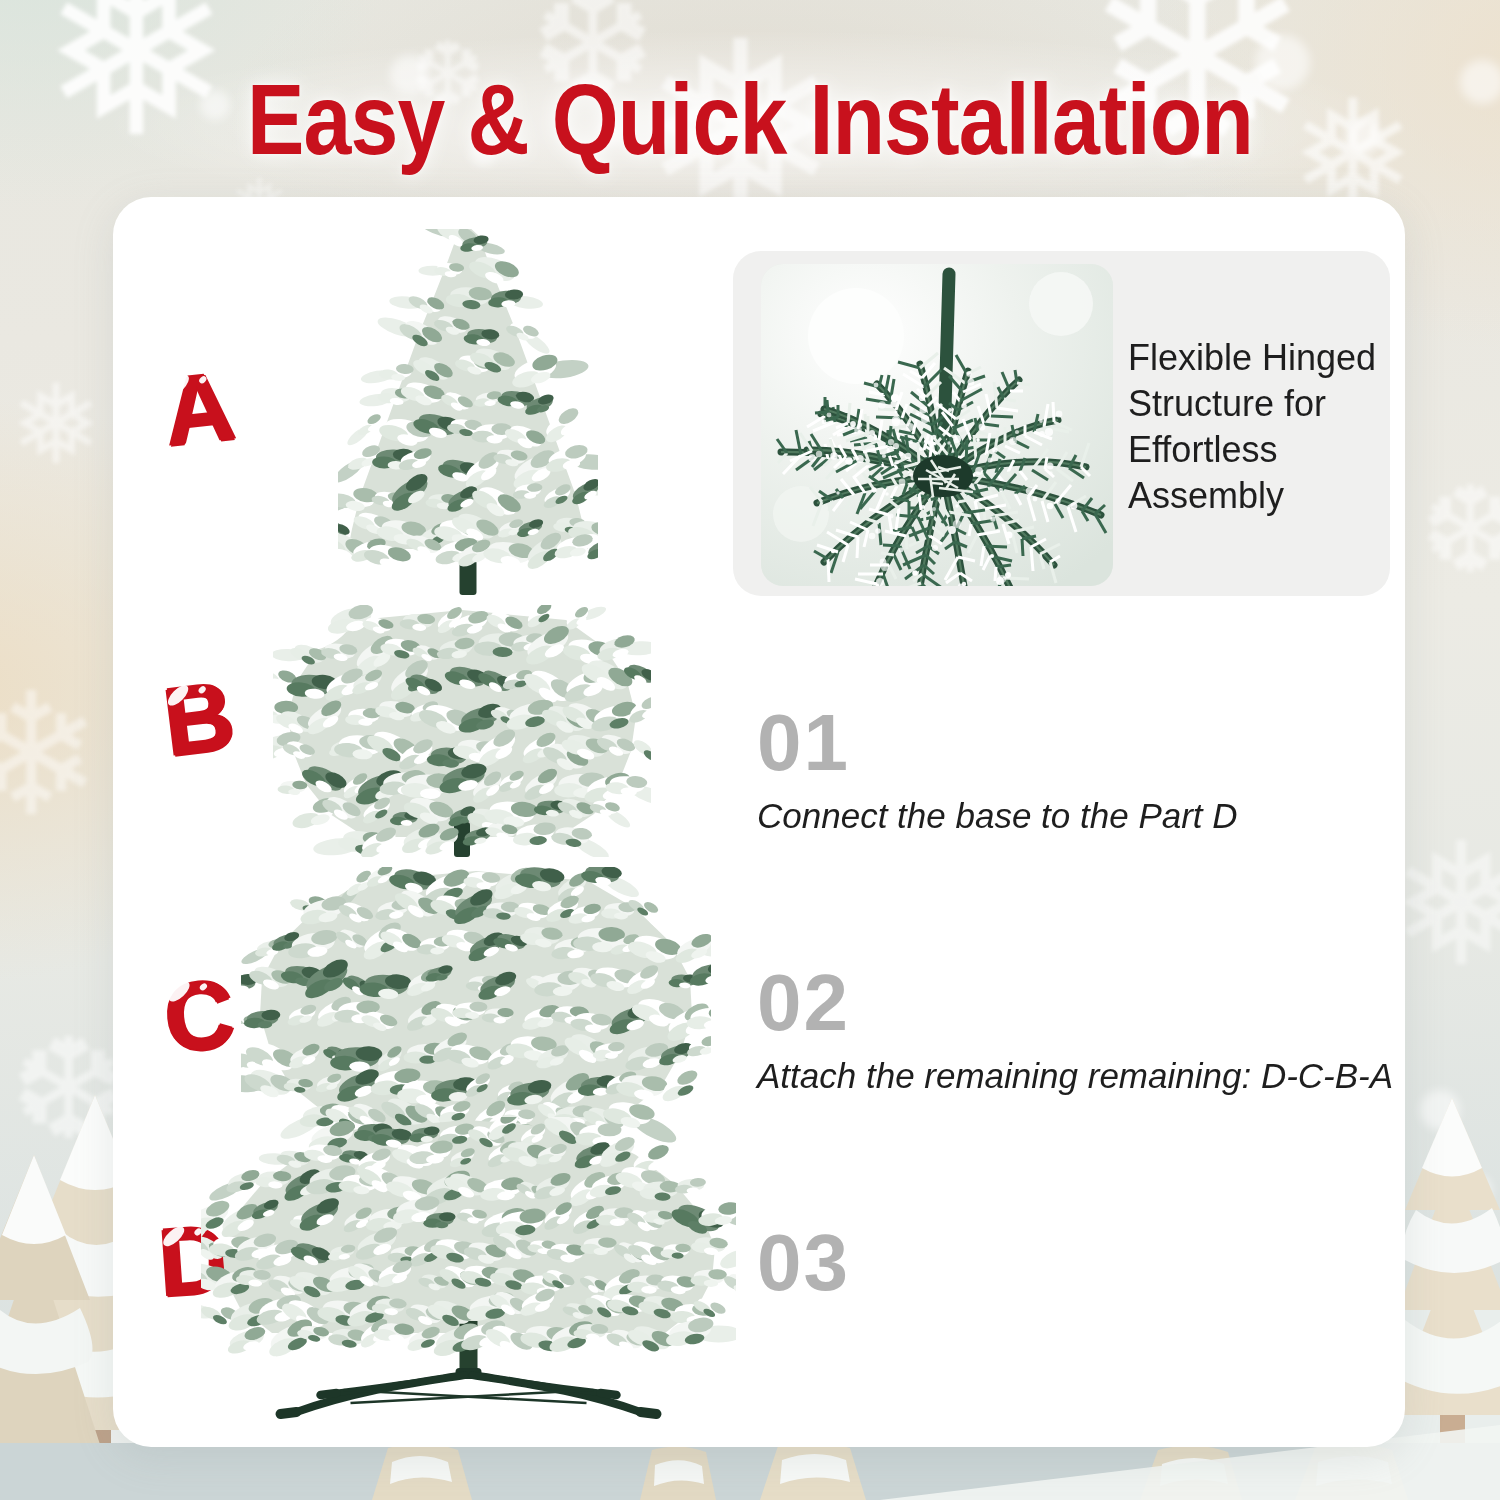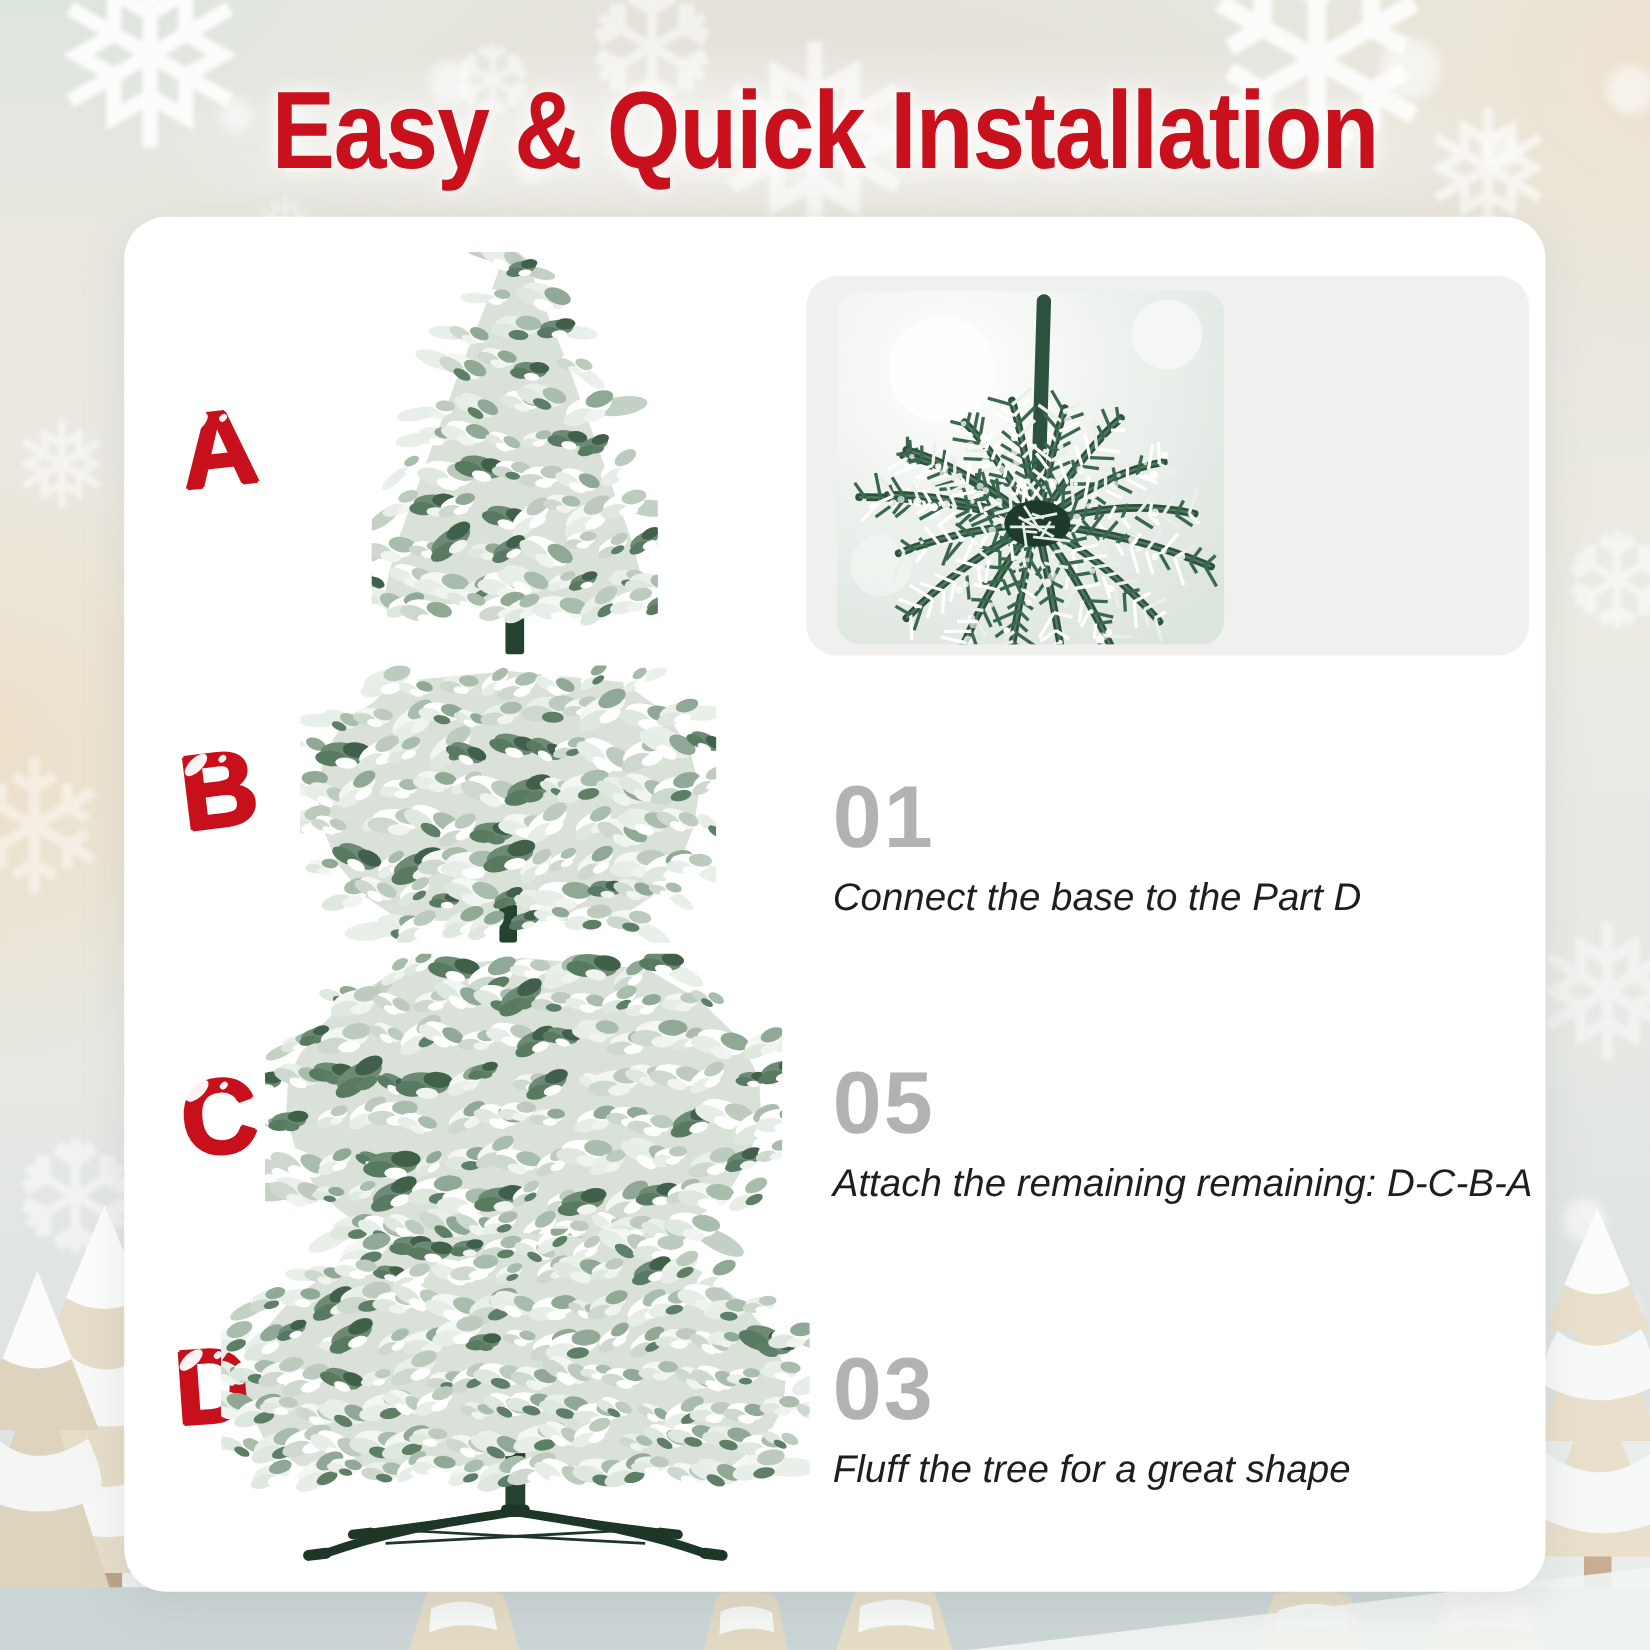--- a/index.html
+++ b/index.html
@@ -3289,27 +3289,27 @@
           <line x1="194" y1="210" x2="185" y2="225" stroke="#e8efe9" stroke-width="2.5"></line>
           <line x1="185" y1="219" x2="170" y2="196" stroke="#e8efe9" stroke-width="2.5"></line>
           <line x1="165" y1="206" x2="197" y2="224" stroke="#e8efe9" stroke-width="2.5"></line>
           <line x1="170" y1="209" x2="200" y2="203" stroke="#e8efe9" stroke-width="2.5"></line>
           <line x1="178" y1="224" x2="212" y2="228" stroke="#e8efe9" stroke-width="2.5"></line>
           <line x1="188" y1="207" x2="177" y2="203" stroke="#e8efe9" stroke-width="2.5"></line>
           <line x1="198" y1="215" x2="157" y2="215" stroke="#e8efe9" stroke-width="2.5"></line>
           <line x1="169" y1="211" x2="172" y2="233" stroke="#e8efe9" stroke-width="2.5"></line>
         </svg>
       </div>
+    <div class="feature-caption">Flexible Hinged Structure for Effortless Assembly</div>
   </div>
 
   <div class="step" id="step1">
     <span class="num">01</span>
     <span class="txt">Connect the base to the Part D</span>
   </div>
   <div class="step" id="step2">
-    <span class="num">05</span>
+    <span class="num">02</span>
     <span class="txt">Attach the remaining remaining: D-C-B-A</span>
   </div>
   <div class="step" id="step3">
     <span class="num">03</span>
-    <span class="txt">Fluff the tree for a great shape</span>
   </div>
 </div>
 
 </body></html>

